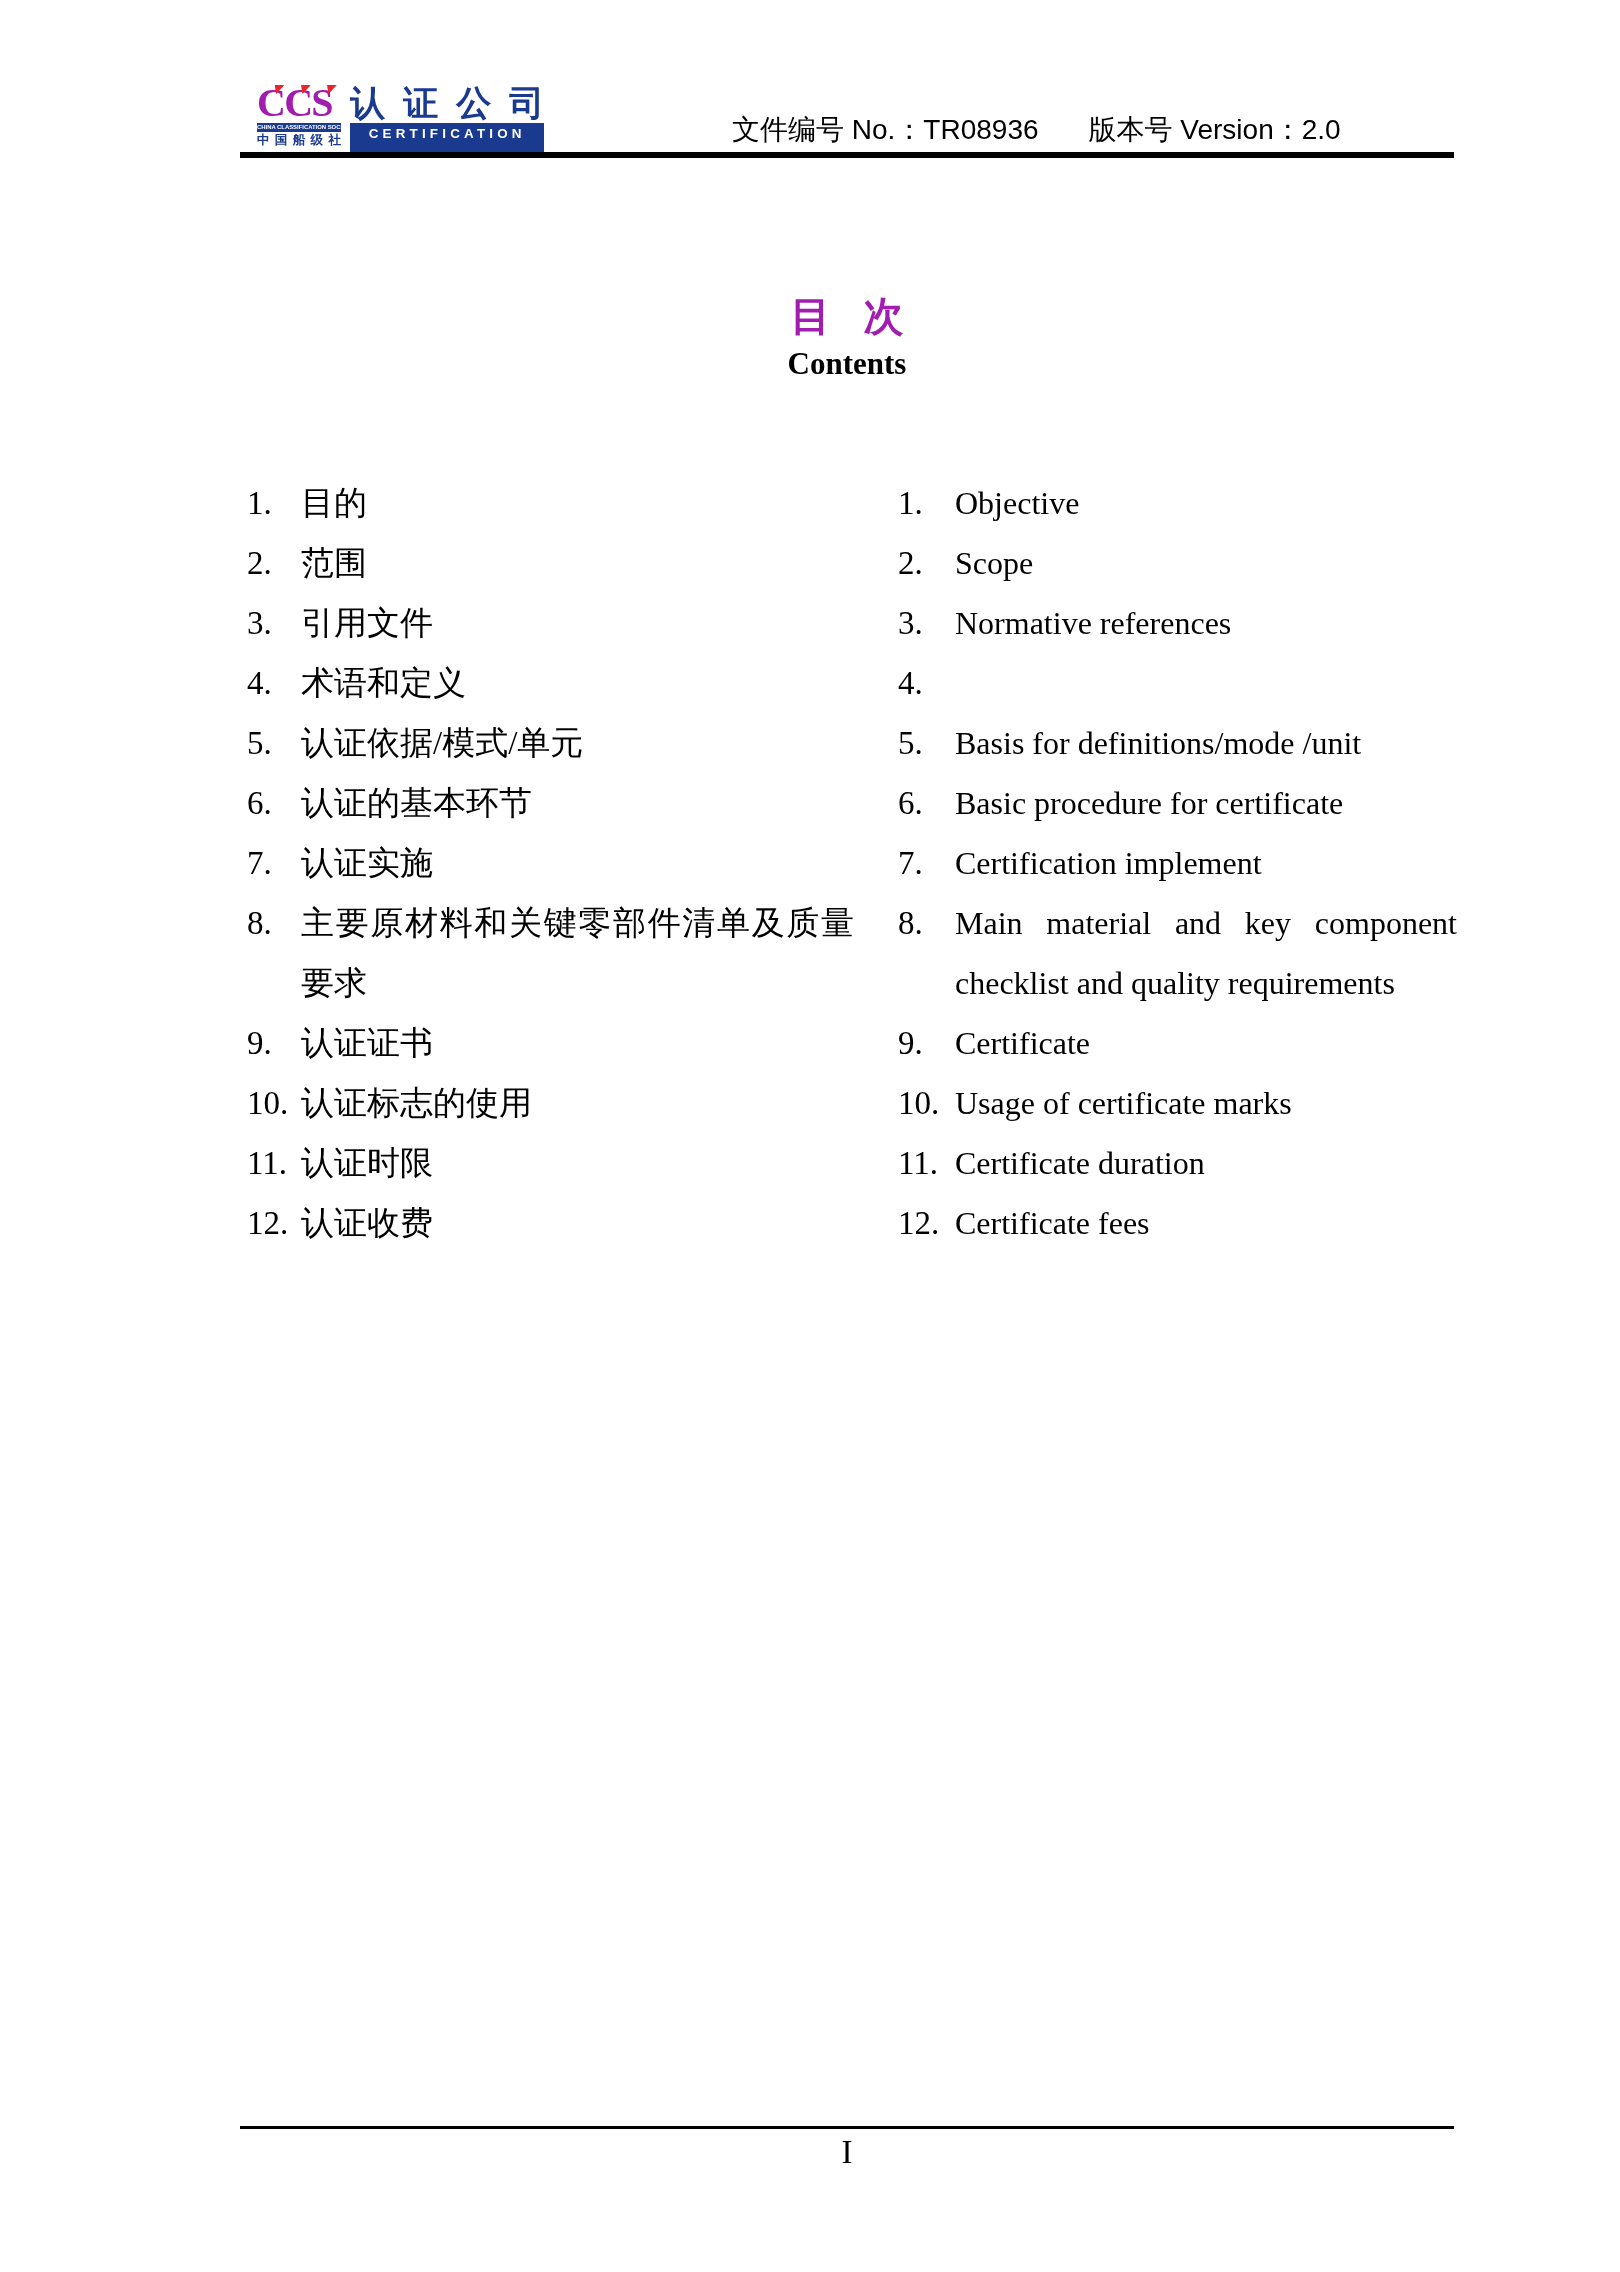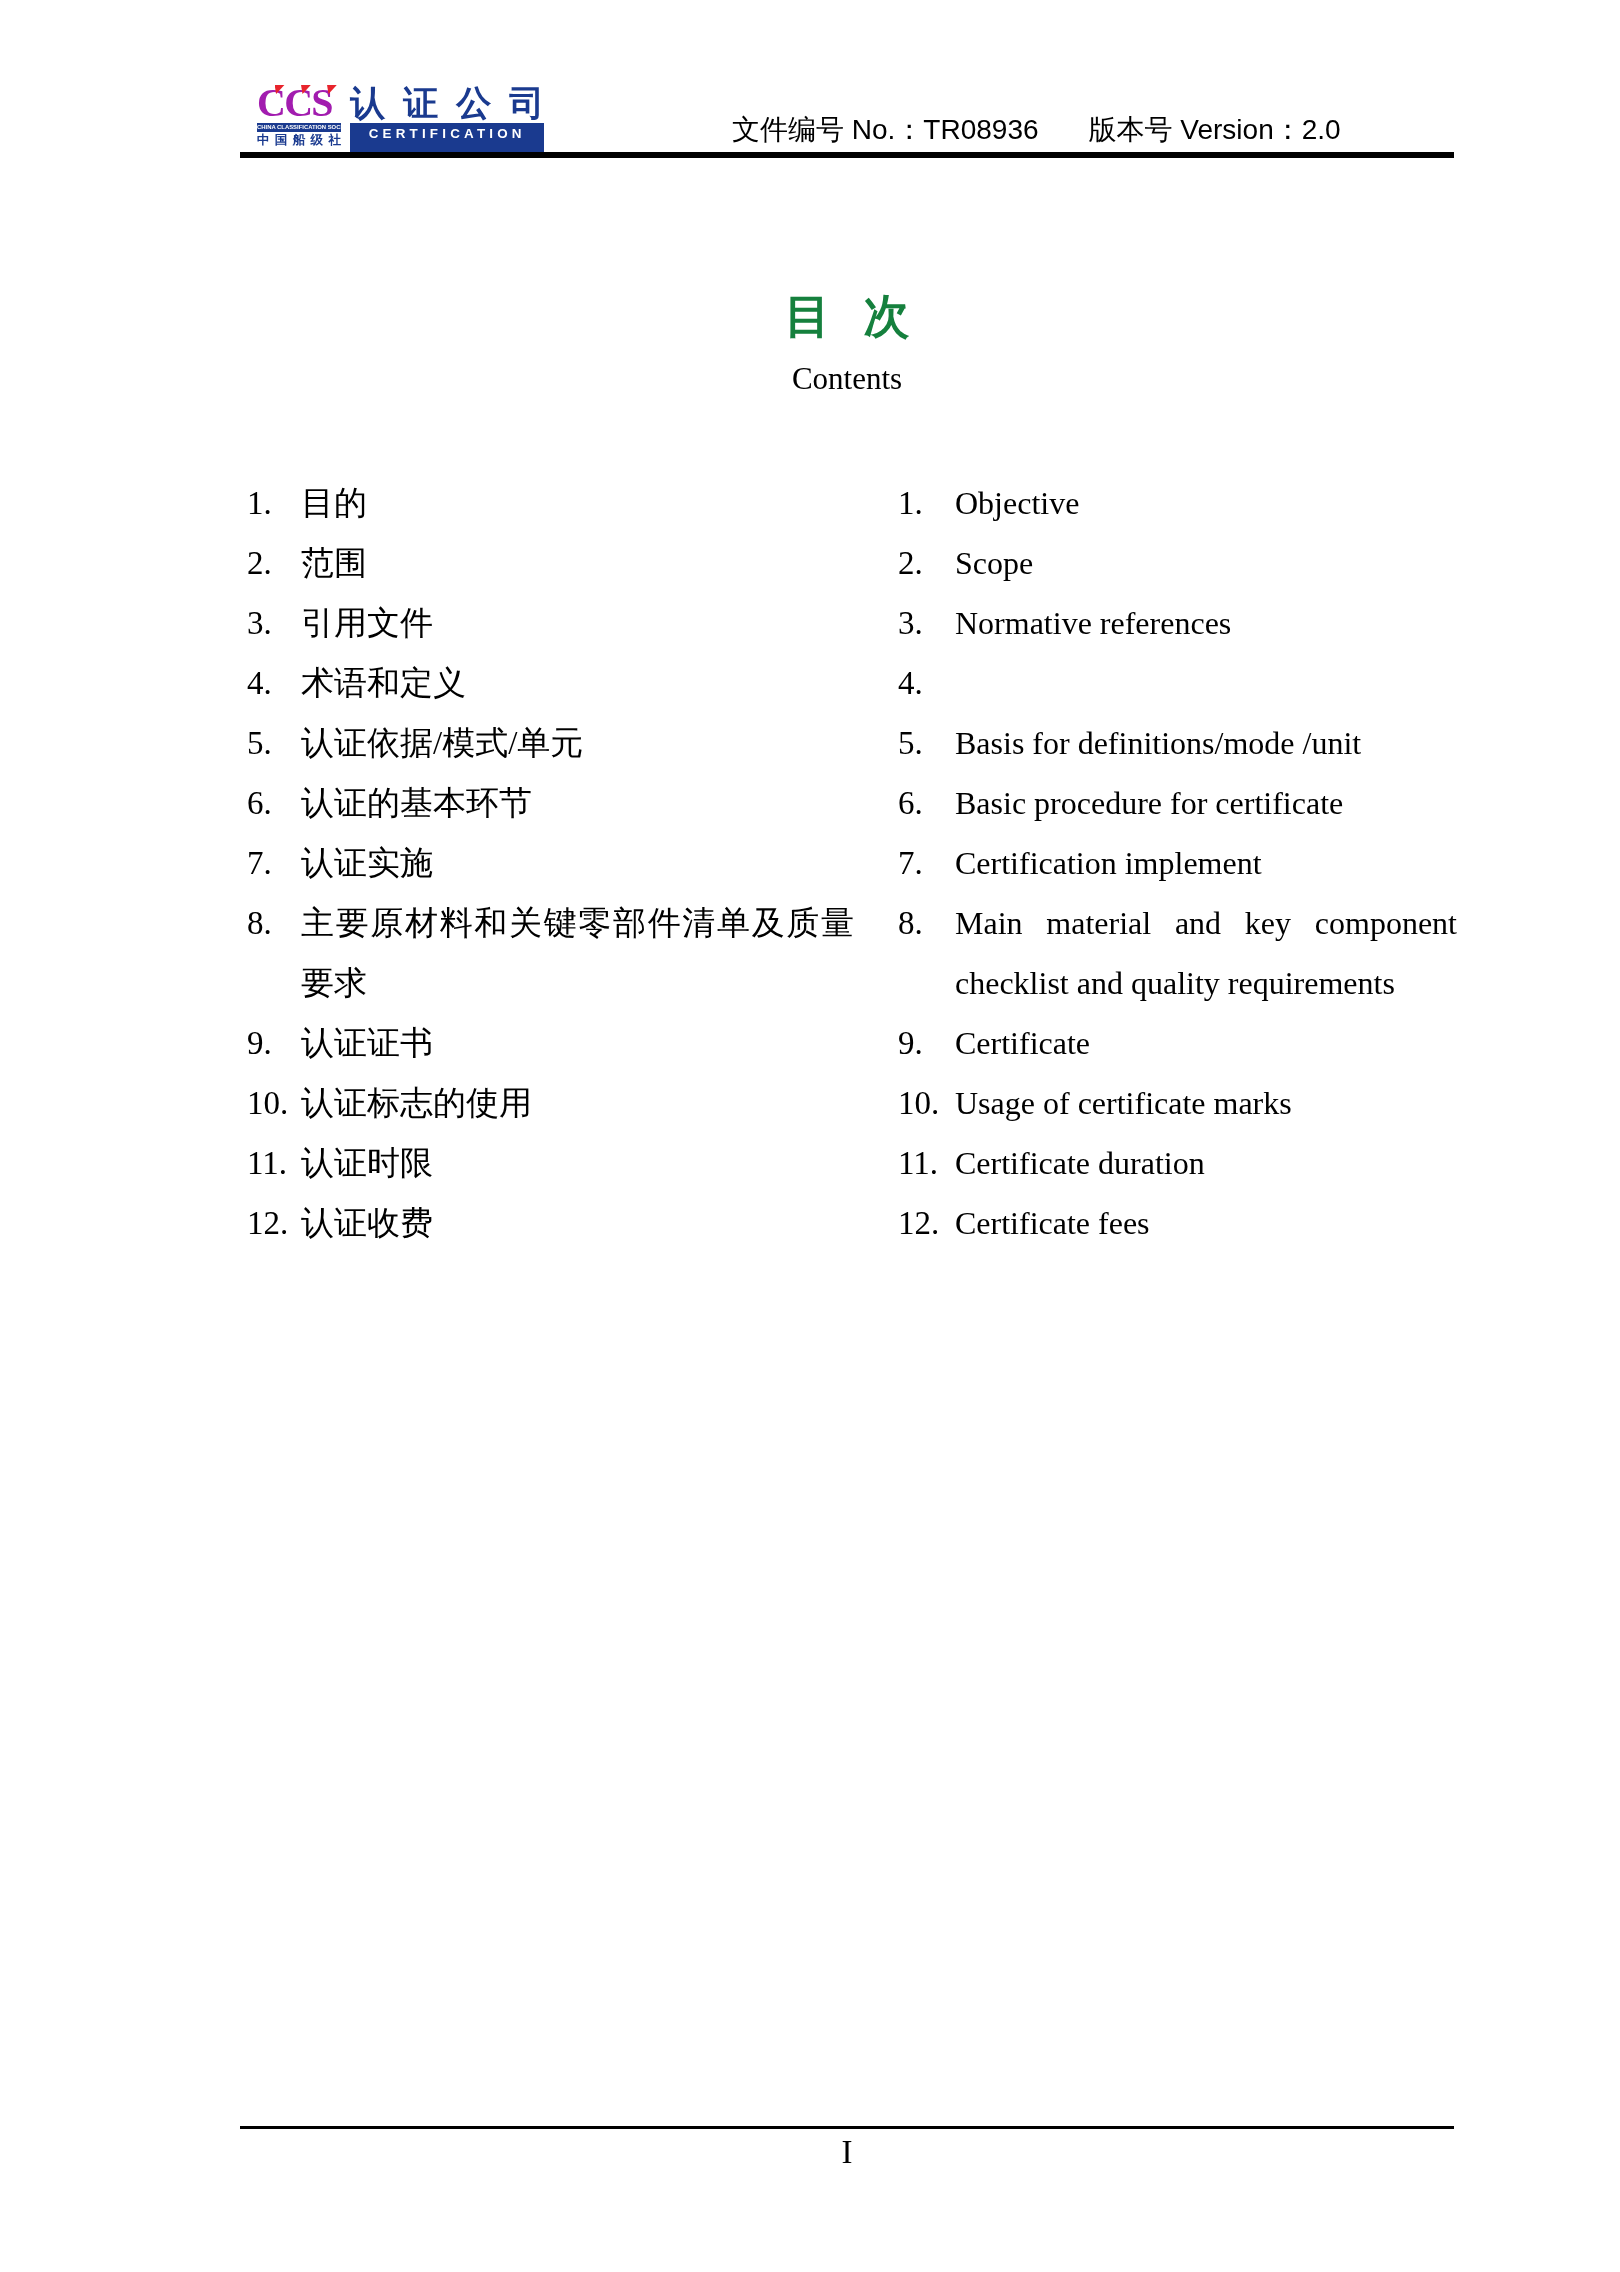--- a/index.html
+++ b/index.html
@@ -109,31 +109,31 @@
   }
 
   
   .title-block {
     position: absolute;
     left: 240px; top: 292px;
     width: 1214px;
     text-align: center;
   }
   .title-cn {
-    font-size: 46px;
+    font-size: 40px;
     line-height: 49px;
     font-weight: bold;
-    color: #15803d;
+    color: #a21caf;
   }
   .title-cn-gap { display: inline-block; width: 33px; }
   .title-en {
-    margin-top: 20px;
+    margin-top: 5px;
     font-size: 31px;
     line-height: 35px;
-    font-weight: normal;
+    font-weight: bold;
   }
 
   
   .toc-col { position: absolute; top: 473px; }
   .toc-col.col-cn { left: 247px; width: 607px; }
   .toc-col.col-en { left: 898px; width: 559px; }
   .toc-item { display: flex; align-items: flex-start; }
   .toc-item .num {
     flex: 0 0 54px;
     font-size: 33px;

